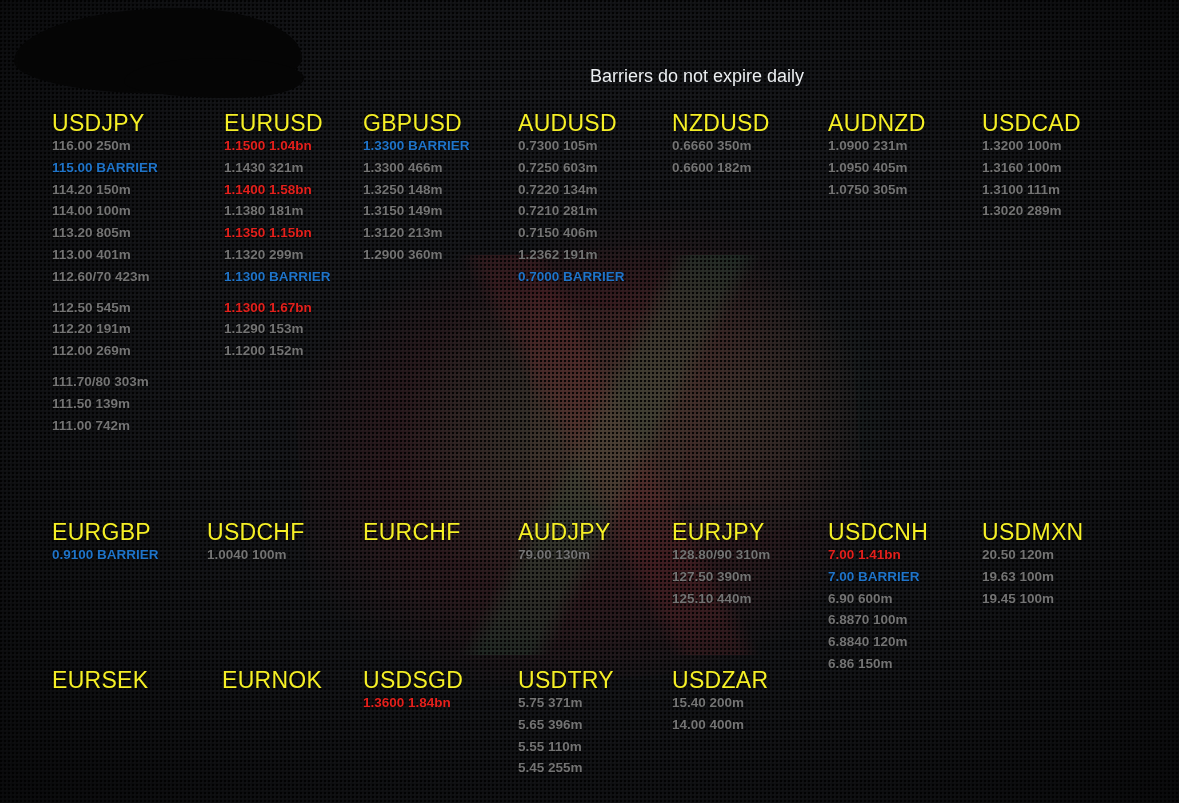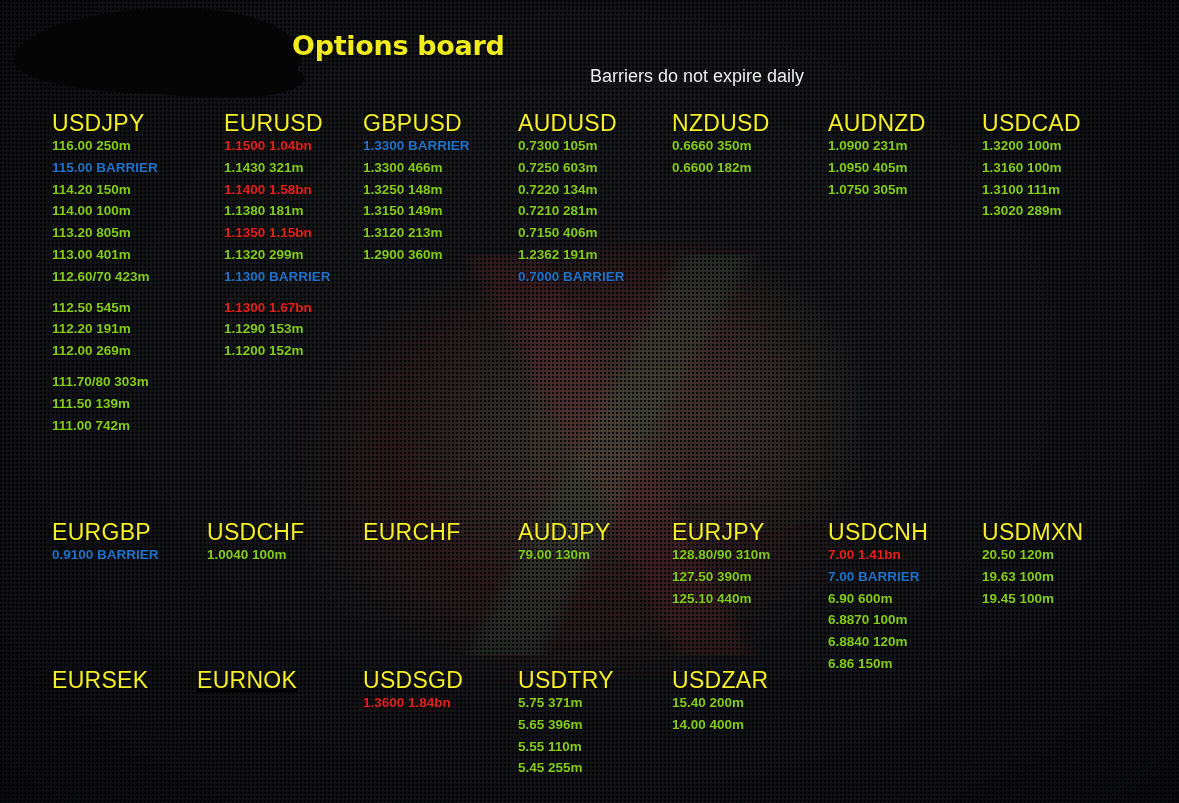--- a/index.html
+++ b/index.html
@@ -155,41 +155,40 @@
     font-size: 13.5px;
     font-weight: bold;
     line-height: 21.8px;
     height: 21.8px;
     white-space: nowrap;
     color: #ffffff;
     text-shadow: 0 0 2px rgba(0,0,0,0.95);
   }
   .strike-row.red    { color: #e3201c; }
   .strike-row.blue   { color: #1f74c9; }
-  .strike-row.white  { color: #84cc16; }
+  .strike-row.white  { color: #737373; }
   .strike-row.gap    { margin-top: 9px; }
 </style>
 </head>
 <body>
 
 <div id="board">
   <div class="wm" id="wm-red-1"></div>
   <div class="wm" id="wm-red-2"></div>
   <div class="wm" id="wm-green-1"></div>
   <div class="wm" id="wm-green-2"></div>
   <div class="wm" id="wm-chevron"></div>
   <div id="perforation"></div>
   <div id="vignette"></div>
 </div>
 
 <div id="content">
 
   <div id="redaction-blob"></div>
 
-  <div id="board-title">Options board</div>
 
 
   <div id="barrier-note">Barriers do not expire daily</div>
 
   <div class="section" id="section-1">
       <div class="pair-col" style="left: 52px;">
         <div class="pair-name">USDJPY</div>
         <div class="strike-row white">116.00 250m</div>
         <div class="strike-row blue">115.00 BARRIER</div>
         <div class="strike-row white">114.20 150m</div>
@@ -290,21 +289,21 @@
         <div class="pair-name">USDMXN</div>
         <div class="strike-row white">20.50 120m</div>
         <div class="strike-row white">19.63 100m</div>
         <div class="strike-row white">19.45 100m</div>
       </div>
     </div>
   <div class="section" id="section-3">
       <div class="pair-col" style="left: 52px;">
         <div class="pair-name">EURSEK</div>
       </div>
-      <div class="pair-col" style="left: 197px; text-decoration: underline;">
+      <div class="pair-col" style="left: 222px;">
         <div class="pair-name">EURNOK</div>
       </div>
       <div class="pair-col" style="left: 363px;">
         <div class="pair-name">USDSGD</div>
         <div class="strike-row red">1.3600 1.84bn</div>
       </div>
       <div class="pair-col" style="left: 518px;">
         <div class="pair-name">USDTRY</div>
         <div class="strike-row white">5.75 371m</div>
         <div class="strike-row white">5.65 396m</div>

